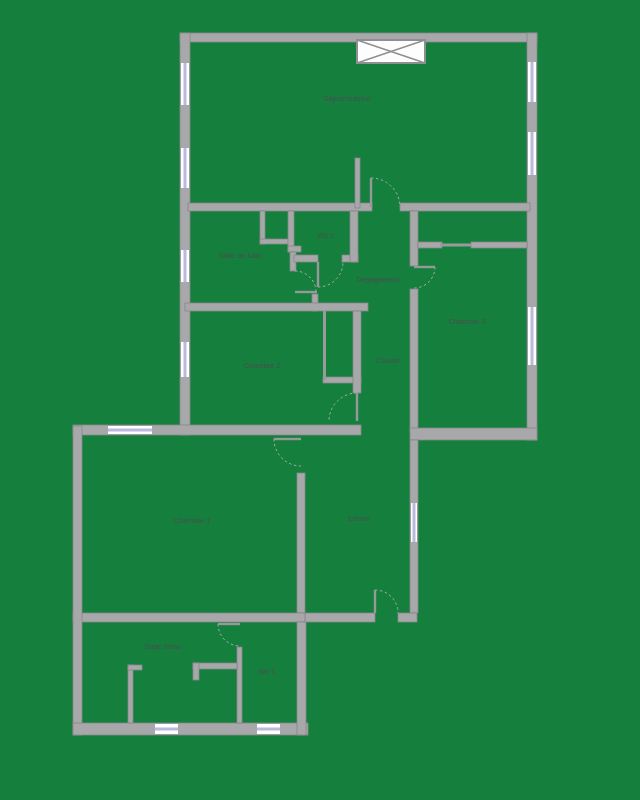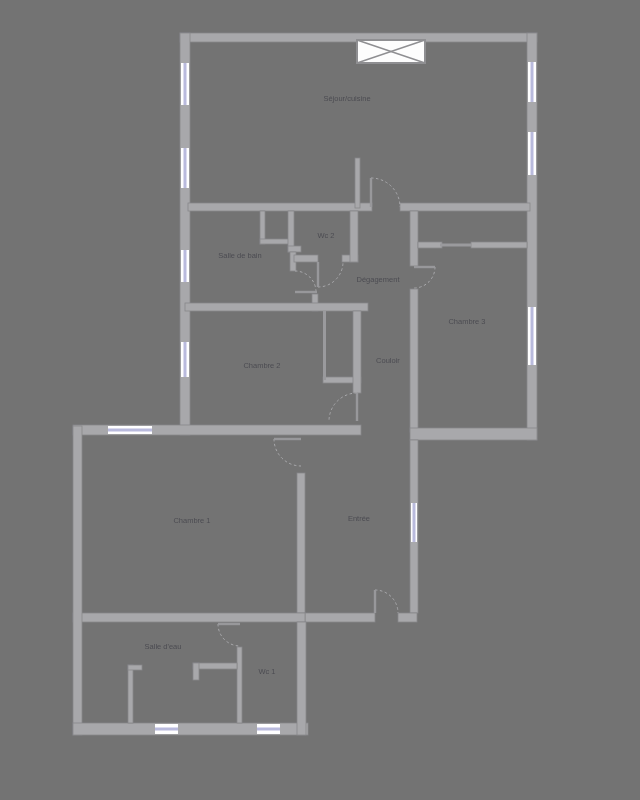--- a/index.html
+++ b/index.html
@@ -1,16 +1,16 @@
 <!DOCTYPE html>
 <html><head>
 <meta charset="utf-8">
 <style>
   html,body{margin:0;padding:0;background:#ffffff;}
-  .page{width:640px;height:800px;background:#737373;position:relative;overflow:hidden;}
+  .page{width:640px;height:800px;background:#15803d;position:relative;overflow:hidden;}
   svg{display:block;}
   .wall{fill:#a8a8ab;stroke:#87878a;stroke-width:0.8;}
   .closet-front{fill:#9a9a9d;}
   .win-bg{fill:#ffffff;}
   .win{fill:#b9badd;}
   .swing{fill:none;stroke:#a9a9ac;stroke-width:1;stroke-dasharray:2.5 2.5;}
   .leaf{stroke:#98989b;stroke-width:2.4;}
   .shaft{fill:#fdfdfd;stroke:#8f8f92;stroke-width:2;}
   .shaft-x{stroke:#8f8f92;stroke-width:1.4;}
   .room-label{font-family:"Liberation Sans",sans-serif;font-size:7.5px;fill:#4c4c52;text-anchor:middle;}

